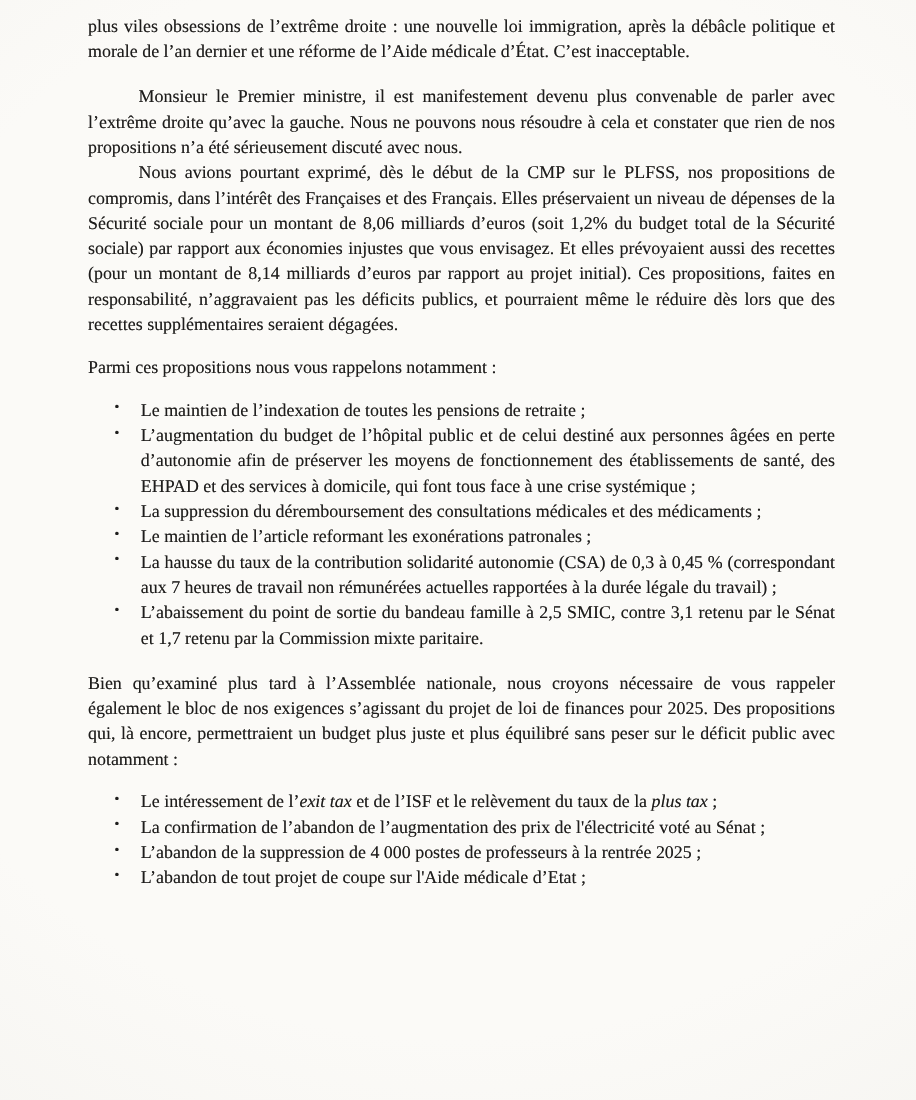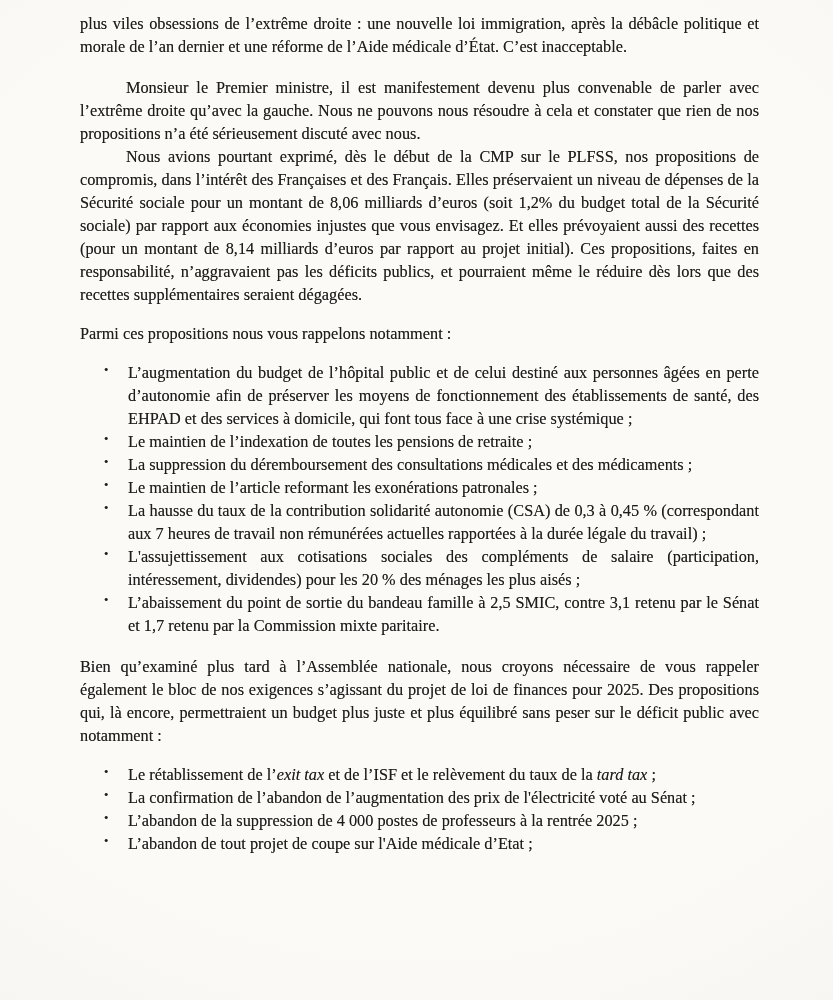--- a/index.html
+++ b/index.html
@@ -75,32 +75,31 @@
 
     <p class="para-first">plus viles obsessions de l’extrême droite : une nouvelle loi immigration, après la débâcle politique et morale de l’an dernier et une réforme de l’Aide médicale d’État. C’est inacceptable.</p>
 
     <p class="para-indent para-ministre">Monsieur le Premier ministre, il est manifestement devenu plus convenable de parler avec l’extrême droite qu’avec la gauche. Nous ne pouvons nous résoudre à cela et constater que rien de nos propositions n’a été sérieusement discuté avec nous.</p>
 
     <p class="para-indent para-cmp">Nous avions pourtant exprimé, dès le début de la CMP sur le PLFSS, nos propositions de compromis, dans l’intérêt des Françaises et des Français. Elles préservaient un niveau de dépenses de la Sécurité sociale pour un montant de 8,06 milliards d’euros (soit 1,2% du budget total de la Sécurité sociale) par rapport aux économies injustes que vous envisagez. Et elles prévoyaient aussi des recettes (pour un montant de 8,14 milliards d’euros par rapport au projet initial). Ces propositions, faites en responsabilité, n’aggravaient pas les déficits publics, et pourraient même le réduire dès lors que des recettes supplémentaires seraient dégagées.</p>
 
     <p class="para-parmi">Parmi ces propositions nous vous rappelons notamment&nbsp;:</p>
 
     <ul class="bullets">
+      <li>Le maintien de l’indexation de toutes les pensions de retraite&nbsp;;</li>
       <li>L’augmentation du budget de l’hôpital public et de celui destiné aux personnes âgées en perte d’autonomie afin de préserver les moyens de fonctionnement des établissements de santé, des EHPAD et des services à domicile, qui font tous face à une crise systémique&nbsp;;</li>
-      <li>Le maintien de l’indexation de toutes les pensions de retraite&nbsp;;</li>
       <li>La suppression du déremboursement des consultations médicales et des médicaments&nbsp;;</li>
       <li>Le maintien de l’article reformant les exonérations patronales&nbsp;;</li>
       <li>La hausse du taux de la contribution solidarité autonomie (CSA) de 0,3 à 0,45&nbsp;% (correspondant aux 7 heures de travail non rémunérées actuelles rapportées à la durée légale du travail)&nbsp;;</li>
-      <li>L'assujettissement aux cotisations sociales des compléments de salaire (participation, intéressement, dividendes) pour les 20&nbsp;% des ménages les plus aisés&nbsp;;</li>
       <li>L’abaissement du point de sortie du bandeau famille à 2,5 SMIC, contre 3,1 retenu par le Sénat et 1,7 retenu par la Commission mixte paritaire.</li>
     </ul>
 
     <p class="para-plf">Bien qu’examiné plus tard à l’Assemblée nationale, nous croyons nécessaire de vous rappeler également le bloc de nos exigences s’agissant du projet de loi de finances pour 2025. Des propositions qui, là encore, permettraient un budget plus juste et plus équilibré sans peser sur le déficit public avec notamment&nbsp;:</p>
 
     <ul class="bullets">
-      <li><span>Le rétablissement de l’</span><em>exit tax</em><span> et de l’ISF et le relèvement du taux de la </span><em>tard tax</em><span>&nbsp;;</span></li>
+      <li><span>Le intéressement de l’</span><em>exit tax</em><span> et de l’ISF et le relèvement du taux de la </span><em>plus tax</em><span>&nbsp;;</span></li>
       <li><span>La confirmation de l’abandon de l’augmentation des prix de l'électricité voté au Sénat&nbsp;;</span></li>
       <li><span>L’abandon de la suppression de 4&nbsp;000 postes de professeurs à la rentrée 2025&nbsp;;</span></li>
       <li><span>L’abandon de tout projet de coupe sur l'Aide médicale d’Etat&nbsp;;</span></li>
     </ul>
 
   </div>
 </div>
 
 </body></html>

